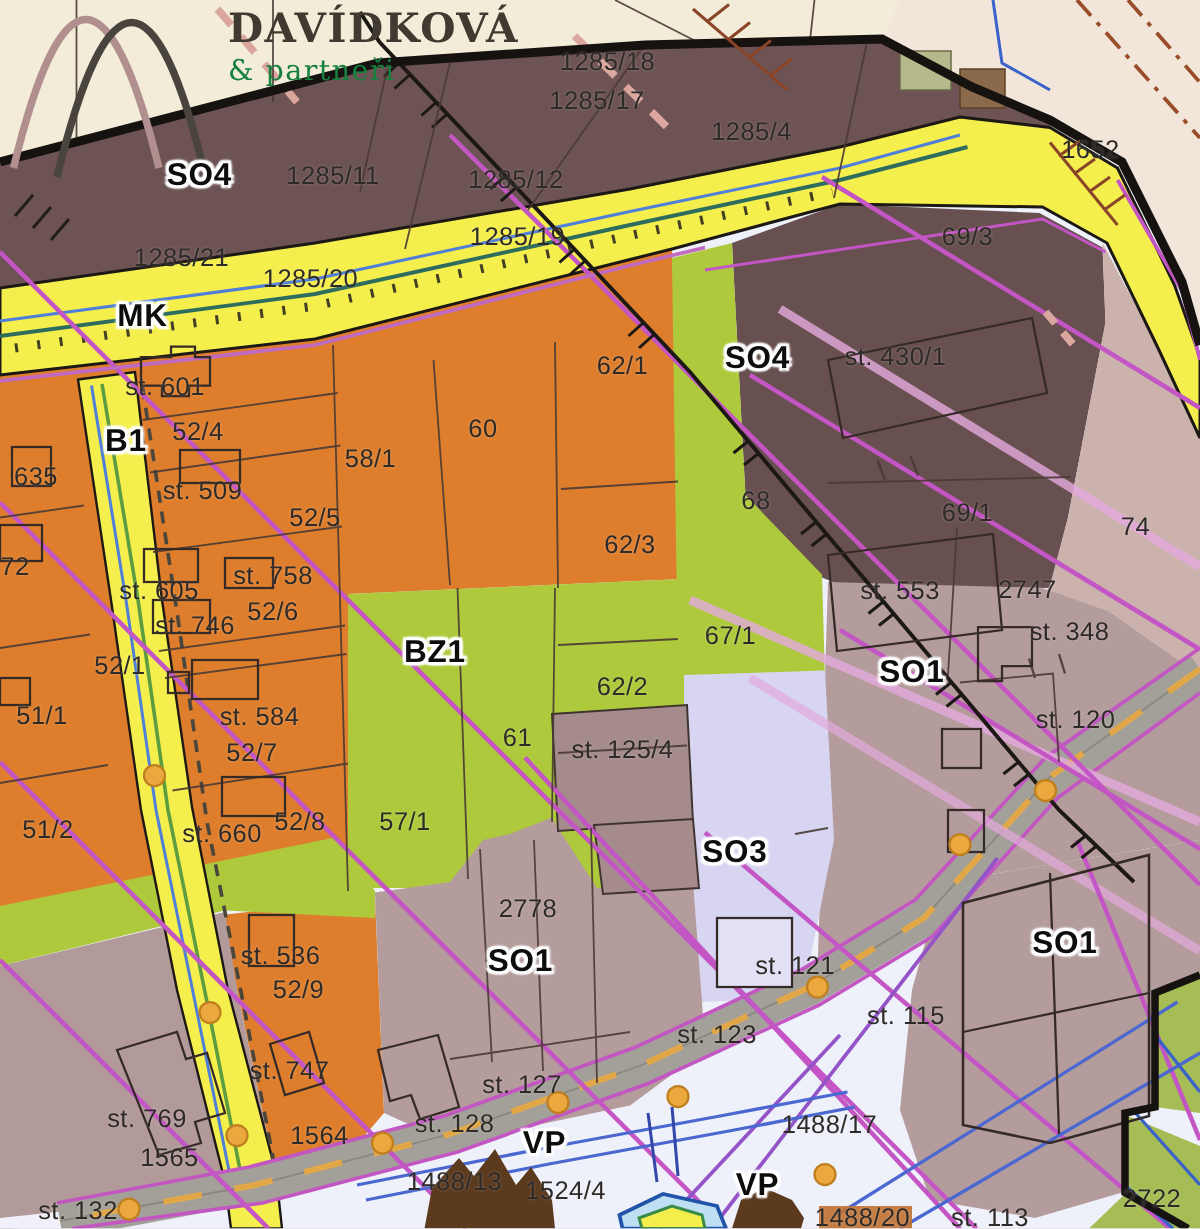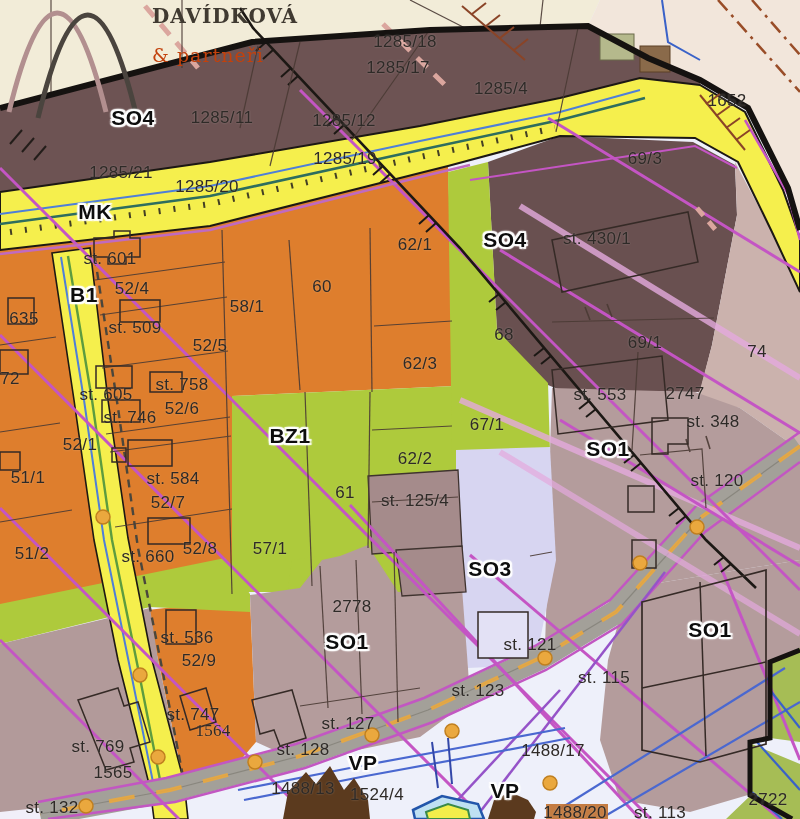--- a/index.html
+++ b/index.html
@@ -8,23 +8,23 @@
   .stage svg{position:absolute;left:0;top:0;}
   #labels{position:absolute;left:0;top:0;width:100%;height:100%;pointer-events:none;}
   .lbl{position:absolute;transform:translate(-50%,-50%);white-space:nowrap;line-height:1;}
   .pl{font-size:17px;font-weight:500;color:#2e2a27;letter-spacing:.3px;
       text-shadow:0 0 2px rgba(255,255,255,.28);}
   .zl{font-size:21px;font-weight:bold;color:#0d0d0d;letter-spacing:.5px;
       text-shadow:-2px 0 2px #fff,2px 0 2px #fff,0 -2px 2px #fff,0 2px 2px #fff,
                   -2px -2px 1px #fff,2px 2px 1px #fff,2px -2px 1px #fff,-2px 2px 1px #fff;}
   #logo{position:absolute;left:152px;top:4px;}
   #logo .t1{font-family:"DejaVu Serif","Liberation Serif",serif;font-weight:bold;
-            font-size:20px;color:#403a31;letter-spacing:1px;}
+            font-size:27px;color:#403a31;letter-spacing:1px;}
   #logo .t2{font-family:"DejaVu Serif","Liberation Serif",serif;font-size:19px;
-            color:#c2410c;letter-spacing:1px;margin-top:16px;}
+            color:#15803d;letter-spacing:1px;margin-top:1px;}
 </style>
 </head>
 <body>
 
 <div class="stage">
 
 <svg width="800" height="819" viewBox="0 0 800 819">
 
   <g>
     <rect x="0" y="0" width="800" height="819" fill="#eef0fa"></rect>
@@ -350,18 +350,18 @@
       <div class="lbl pl" style="left: 377px; top: 794px;">1524/4</div>
       <div class="lbl pl" style="left: 553px; top: 750px;">1488/17</div>
       <div class="lbl pl" style="left: 604px; top: 677px;">st. 115</div>
       <div class="lbl pl" style="left: 575px; top: 812px;">1488/20</div>
       <div class="lbl pl" style="left: 660px; top: 812px;">st. 113</div>
       <div class="lbl pl" style="left: 768px; top: 799px;">2722</div>
       <div class="lbl pl" style="left: 52px; top: 807px;">st. 132</div>
       <div class="lbl pl" style="left: 98px; top: 746px;">st. 769</div>
       <div class="lbl pl" style="left: 113px; top: 772px;">1565</div>
       <div class="lbl pl" style="left: 193px; top: 714px;">st. 747</div>
-      <div class="lbl pl" style="left: 213px; top: 730px; font-family: Liberation Serif, serif;">1564</div>
+      <div class="lbl pl" style="left: 213px; top: 757px;">1564</div>
       <div class="lbl pl" style="left: 187px; top: 637px;">st. 536</div>
       <div class="lbl pl" style="left: 199px; top: 660px;">52/9</div>
     </div>
 
 </div>
 
 </body></html>

